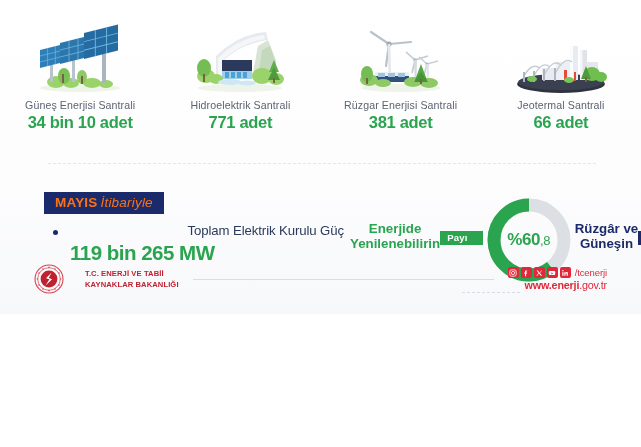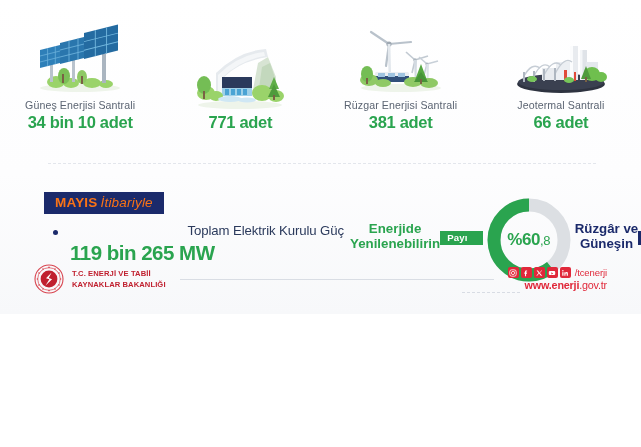--- a/index.html
+++ b/index.html
@@ -184,21 +184,21 @@
   
   .footer {
     position: absolute;
     left: 0; bottom: 10px;
     width: 641px;
     height: 50px;
     display: flex;
     align-items: center;
     padding: 0 34px;
   }
-  .brand { display: flex; align-items: center; gap: 8px; flex: 0 0 auto; }
+  .brand { display: flex; align-items: center; gap: 21px; flex: 0 0 auto; }
   .brand-seal { width: 30px; height: 30px; }
   .brand-text {
     font-size: 7.6px;
     font-weight: bold;
     color: #c0202f;
     line-height: 1.45;
     letter-spacing: .1px;
     white-space: nowrap;
   }
   .footer-rule {
@@ -326,20 +326,21 @@
           <path d="M82 47 l6 13 h-12 z" fill="#4f9b3c"></path>
           <rect x="81" y="58" width="2" height="5" fill="#7a6144"></rect>
           <ellipse cx="12" cy="48" rx="7" ry="9" fill="#74bd55"></ellipse>
           <rect x="11" y="54" width="2" height="8" fill="#7a6144"></rect>
           <g fill="#cfe7f4">
             <ellipse cx="38" cy="62" rx="12" ry="3"></ellipse>
               <ellipse cx="55" cy="63" rx="9" ry="2.5"></ellipse>
           </g>
         </svg>
       </div>
+      <div class="stat-label">Hidroelektrik Santrali</div>
       <div class="stat-value">771 adet</div>
     </div>
 
     <div class="stat-card">
       <div class="stat-art">
         <svg width="96" height="74" viewBox="0 0 96 74">
           <ellipse cx="48" cy="68" rx="40" ry="4" fill="#eef4ea"></ellipse>
           <g stroke="#c2cad2" stroke-width="1.6" fill="none">
             <path d="M62 40 l13 -4"></path>
               <path d="M62 40 l-3 13"></path>

